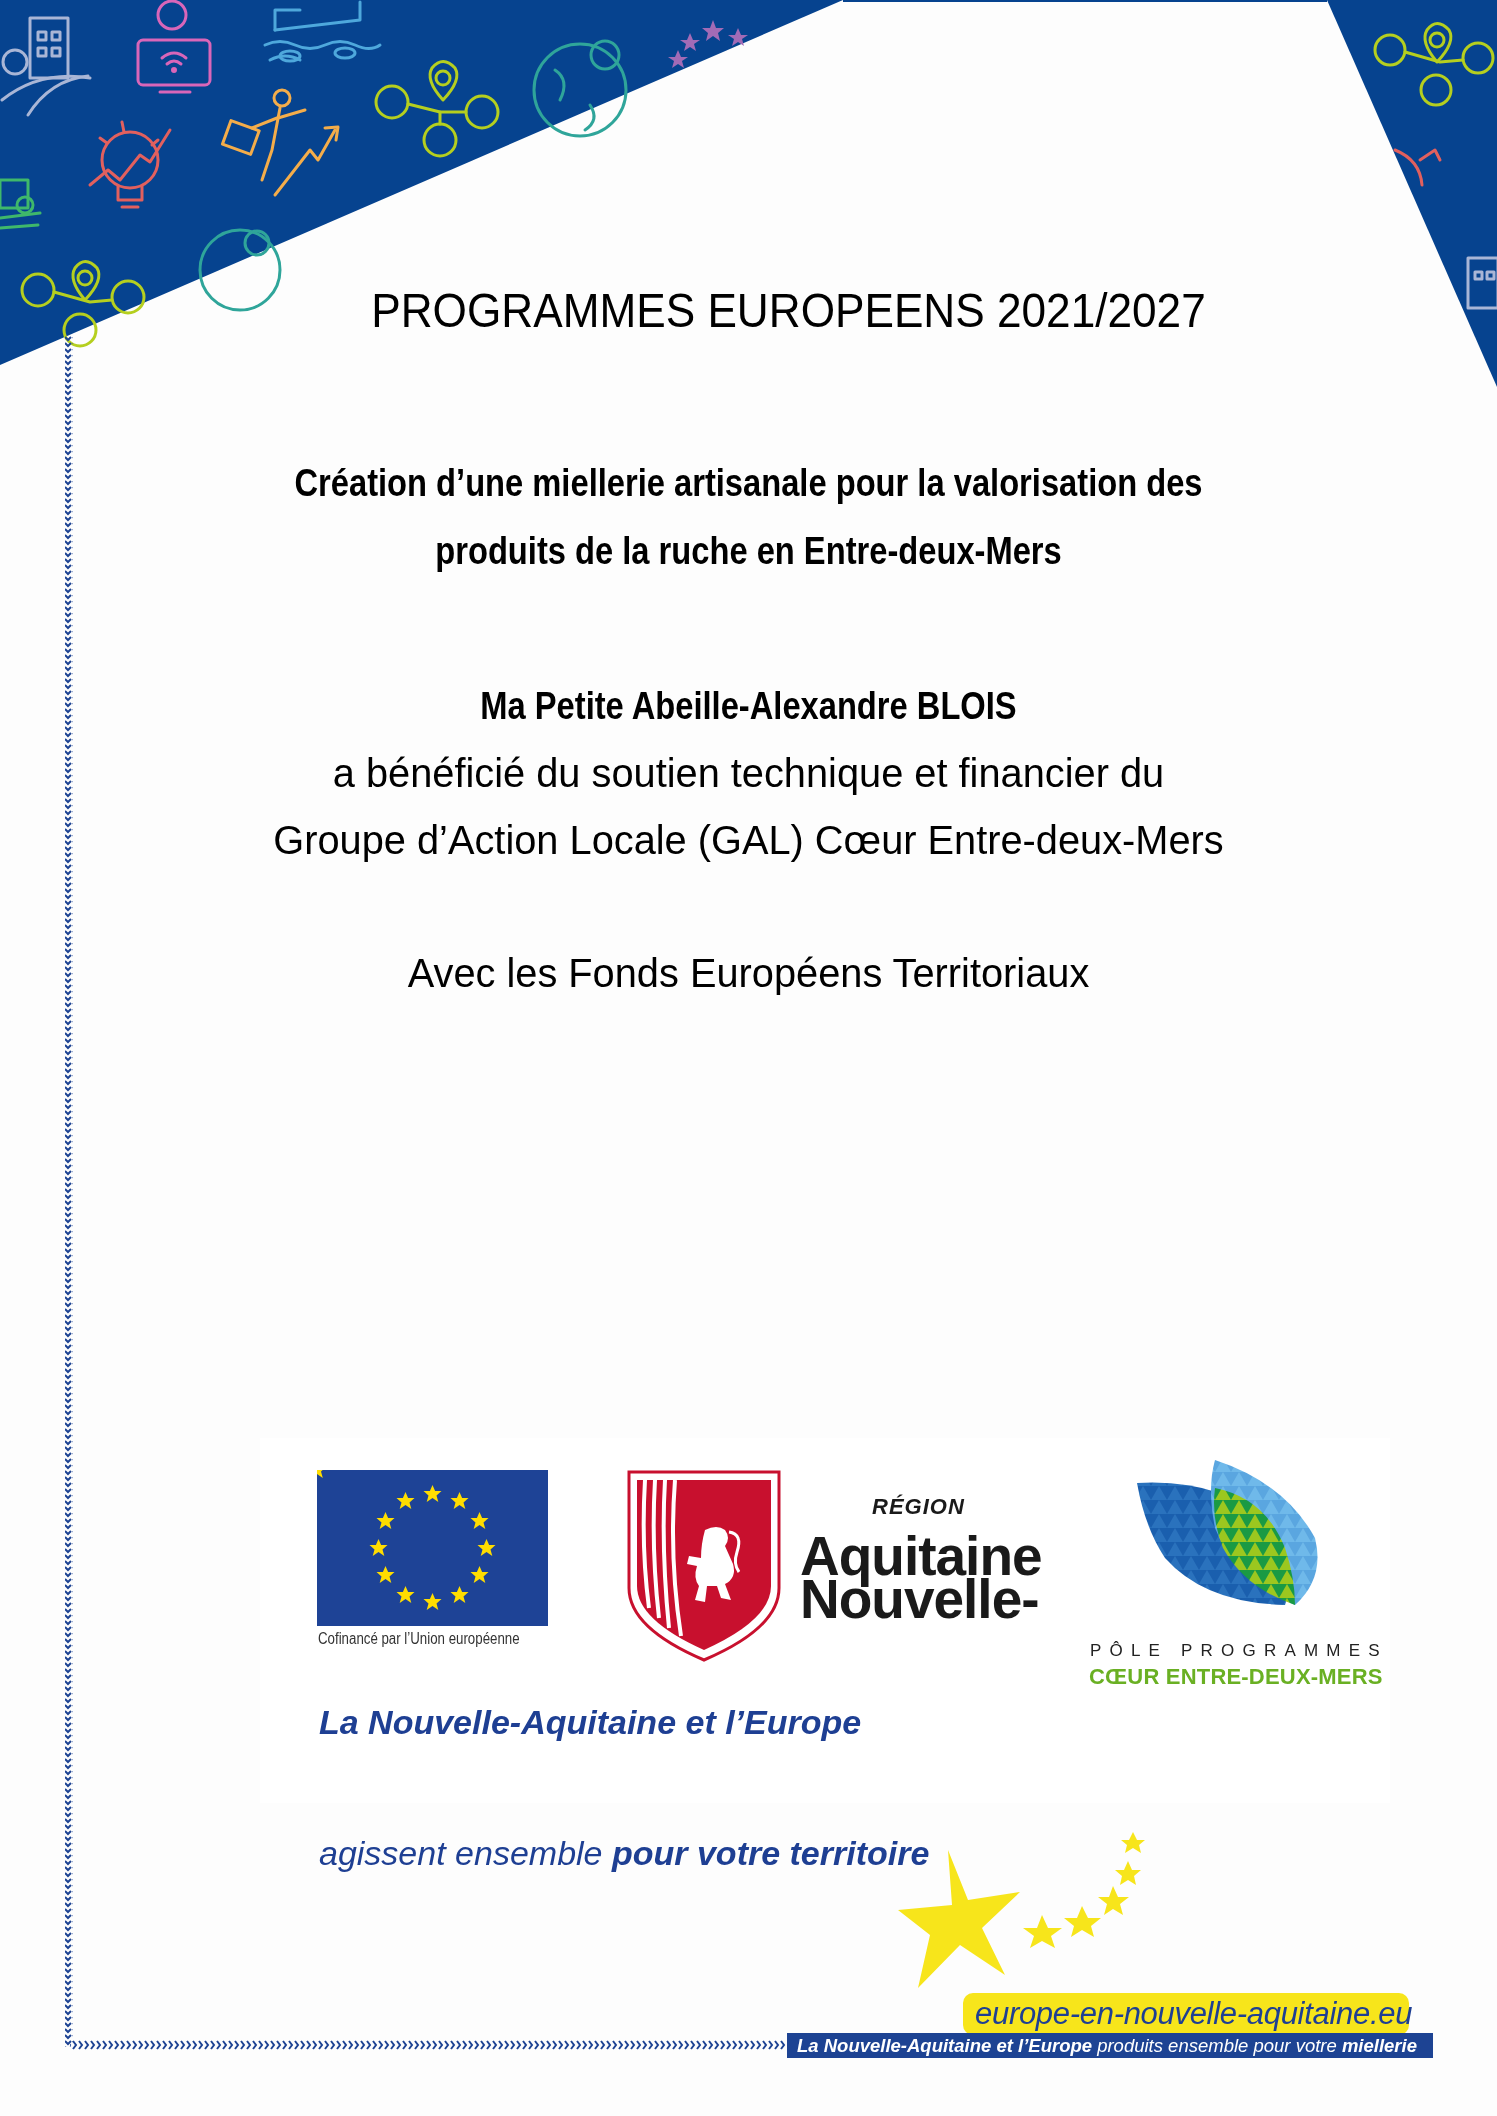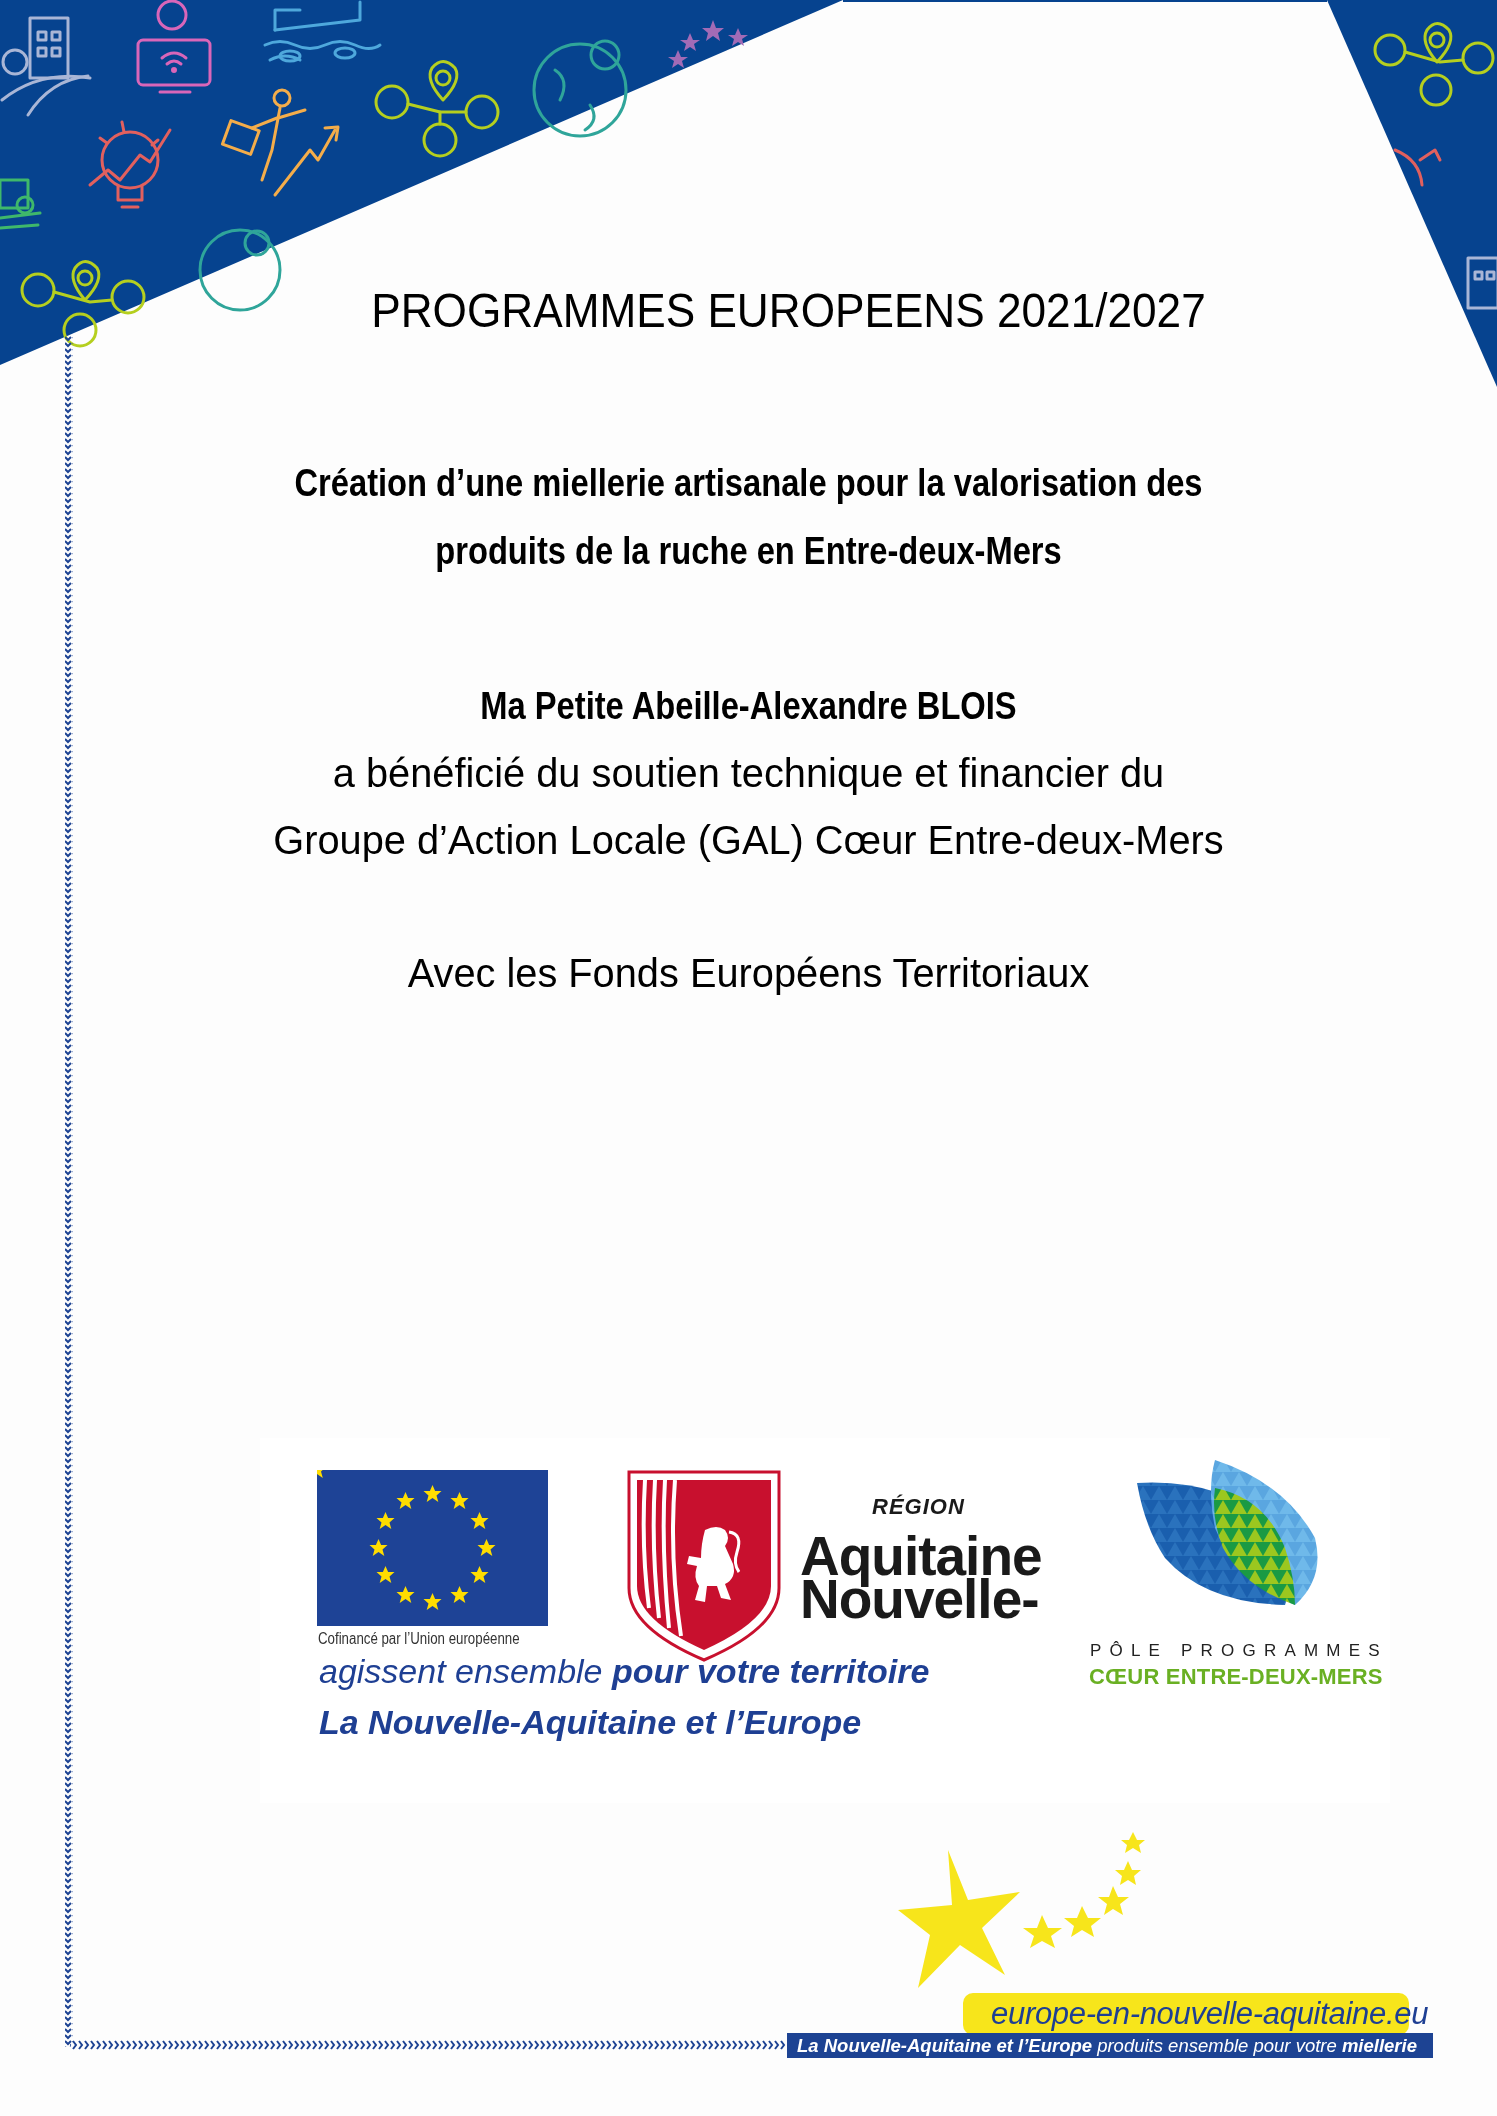--- a/index.html
+++ b/index.html
@@ -14,21 +14,21 @@
   .eu-flag { position:absolute; left:317px; top:1470px; width:231px; height:156px; background:#1e4396; }
   .eu-caption { position:absolute; left:318px; top:1630px; width:232px; font-size:16px; color:#333; white-space:nowrap; font-family:"Liberation Sans", sans-serif; transform-origin:left; transform:scaleX(0.83); }
   .region-small { position:absolute; left:872px; top:1494px; font-size:22px; font-weight:700; font-style:italic; color:#1a1a1a; letter-spacing:1px; }
   .region-big { position:absolute; left:800px; font-size:55px; font-weight:700; color:#1a1a1a; line-height:1; letter-spacing:-1px; }
   .pole-1 { position:absolute; left:1090px; top:1641px; font-size:17px; letter-spacing:8.2px; color:#222; white-space:nowrap; }
   .pole-2 { position:absolute; left:1089px; top:1664px; font-size:22px; font-weight:700; color:#6ab023; white-space:nowrap; letter-spacing:0.2px; }
   .slogan { position:absolute; left:319px; color:#1e3f93; font-size:34px; font-style:italic; white-space:nowrap; }
   .slogan b { font-weight:700; }
   .slogan span.light { font-weight:400; }
   .pill { position:absolute; left:963px; top:1993px; width:446px; height:42px; background:#f7e51b; border-radius:10px; }
-  .pill-text { position:absolute; left:975px; top:1996px; font-size:31px; font-style:italic; color:#1e3f93; white-space:nowrap; letter-spacing:-0.3px;margin-left:16px; }
+  .pill-text { position:absolute; left:975px; top:1996px; font-size:31px; font-style:italic; color:#1e3f93; white-space:nowrap; letter-spacing:-0.3px; }
   .banner { position:absolute; left:787px; top:2033px; width:646px; height:25px; background:#1d4393; }
   .banner-text { position:absolute; left:797px; top:2035px; font-size:18.5px; font-style:italic; color:#fff; white-space:nowrap; }
 </style>
 </head>
 <body>
 
 <svg class="deco" width="1497" height="420" viewBox="0 0 1497 420">
   <polygon points="0,0 843,0 0,365" fill="#06438f"></polygon>
   <polygon points="843,0 1327,0 1327,2 843,2" fill="#06438f"></polygon>
   <polygon points="1327,0 1497,0 1497,387" fill="#06438f"></polygon>
@@ -230,21 +230,21 @@
     </pattern>
   </defs>
   <path d="M2 25 Q90 20 140 70 Q160 120 150 147 Q70 145 30 100 Q10 70 2 25 Z" fill="url(#tri1)"></path>
   <path d="M80 2 Q150 25 180 80 Q190 120 160 147 Q100 120 80 70 Q72 30 80 2 Z" fill="url(#tri2)"></path>
   <path d="M80 30 Q130 40 150 90 Q160 120 160 147 Q110 130 88 90 Q76 60 80 30 Z" fill="url(#tri3)"></path>
 </svg>
 <div class="pole-1">PÔLE PROGRAMMES</div>
 <div class="pole-2">CŒUR ENTRE-DEUX-MERS</div>
 
 <div class="slogan" style="top:1703px;"><b>La Nouvelle-Aquitaine et l’Europe</b></div>
-<div class="slogan" style="top:1652px;text-align:right;"><span class="light">agissent ensemble</span> <b>pour votre territoire</b></div>
+<div class="slogan" style="top:1834px;text-align:right;"><span class="light">agissent ensemble</span> <b>pour votre territoire</b></div>
 
 <svg class="abs" style="left:880px; top:1820px;" width="280" height="180" viewBox="0 0 280 180">
   <g fill="#f7e51b">
     <polygon points="68,30 88,80 140,72 102,108 125,155 80,125 38,168 50,115 18,90 72,85"></polygon>
     <polygon points="162,95 168,108 182,108 171,116 175,128 162,121 150,128 154,116 143,108 157,108"></polygon>
     <polygon points="202,86 208,98 221,98 211,106 214,117 202,110 191,117 194,106 184,98 197,98"></polygon>
     <polygon points="233,66 238,77 249,77 240,84 243,95 233,89 224,95 227,84 218,77 229,77"></polygon>
     <polygon points="248,41 252,50 261,50 254,56 256,65 248,60 240,65 242,56 235,50 244,50"></polygon>
     <polygon points="253,12 257,20 265,20 259,25 261,33 253,28 245,33 247,25 241,20 249,20"></polygon>
   </g>

